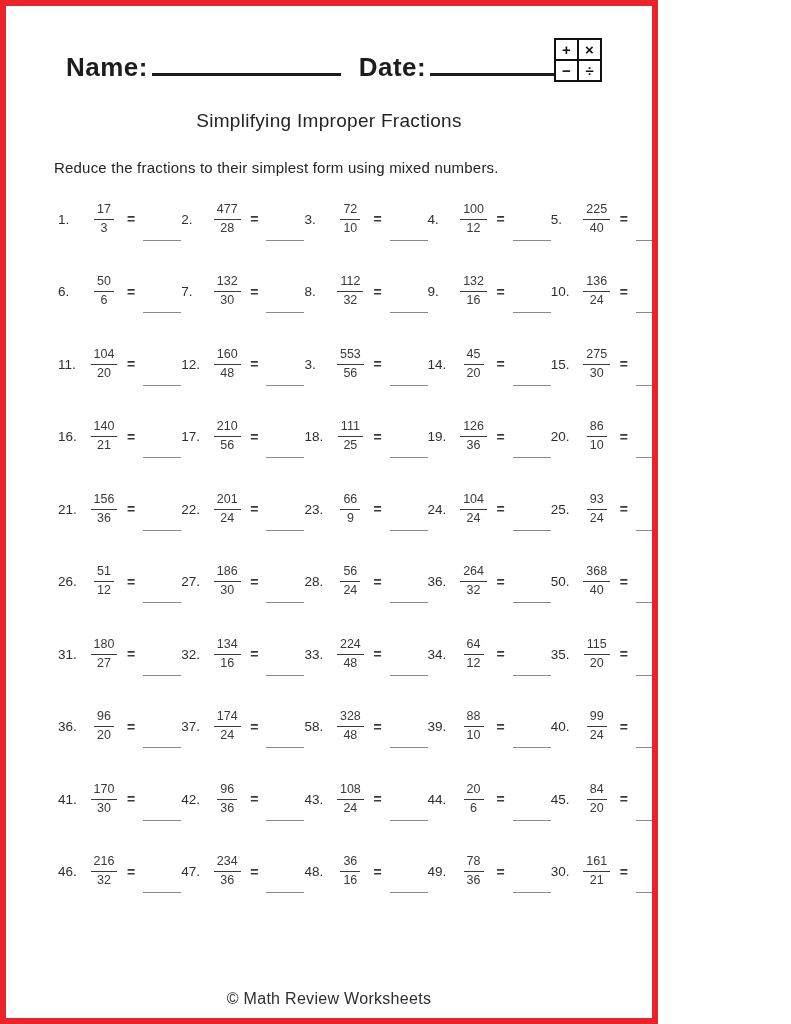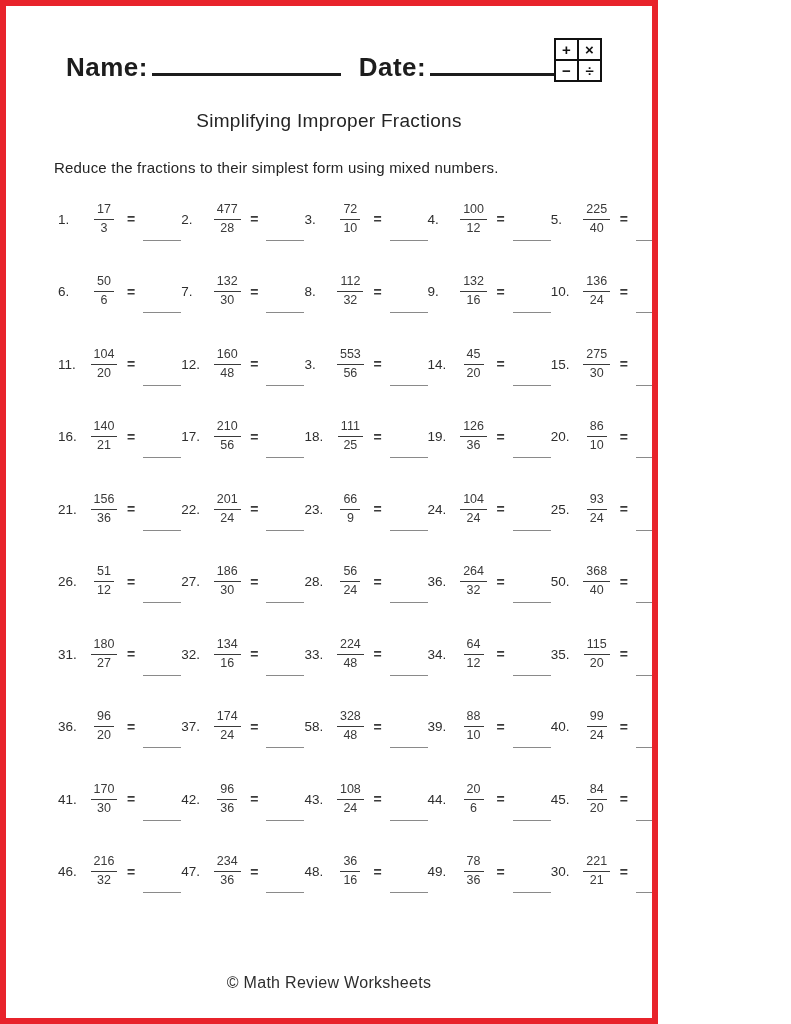--- a/index.html
+++ b/index.html
@@ -120,21 +120,21 @@
     border-bottom: 1.6px solid #8a8a8a;
     margin-left: 8px;
     transform: translateY(21px);
     flex: none;
   }
 
   
   .footer {
     position: absolute;
     left: 0; right: 0;
-    bottom: 26px;
+    bottom: 10px;
     text-align: center;
     font-size: 16px;
     color: #2e2e2e;
     letter-spacing: 0.3px;
   }
 </style>
 </head>
 <body>
 
 <div class="page">
@@ -594,21 +594,21 @@
         <span class="frac">
           <span class="numer">78</span>
           <span class="denom">36</span>
         </span>
         <span class="eq">=</span>
         <span class="blank"></span>
       </div>
       <div class="problem">
         <span class="pnum">30.</span>
         <span class="frac">
-          <span class="numer">221</span>
+          <span class="numer">161</span>
           <span class="denom">21</span>
         </span>
         <span class="eq">=</span>
         <span class="blank"></span>
       </div>
     </div>
 
   <div class="footer">© Math Review Worksheets</div>
 
 </div>

